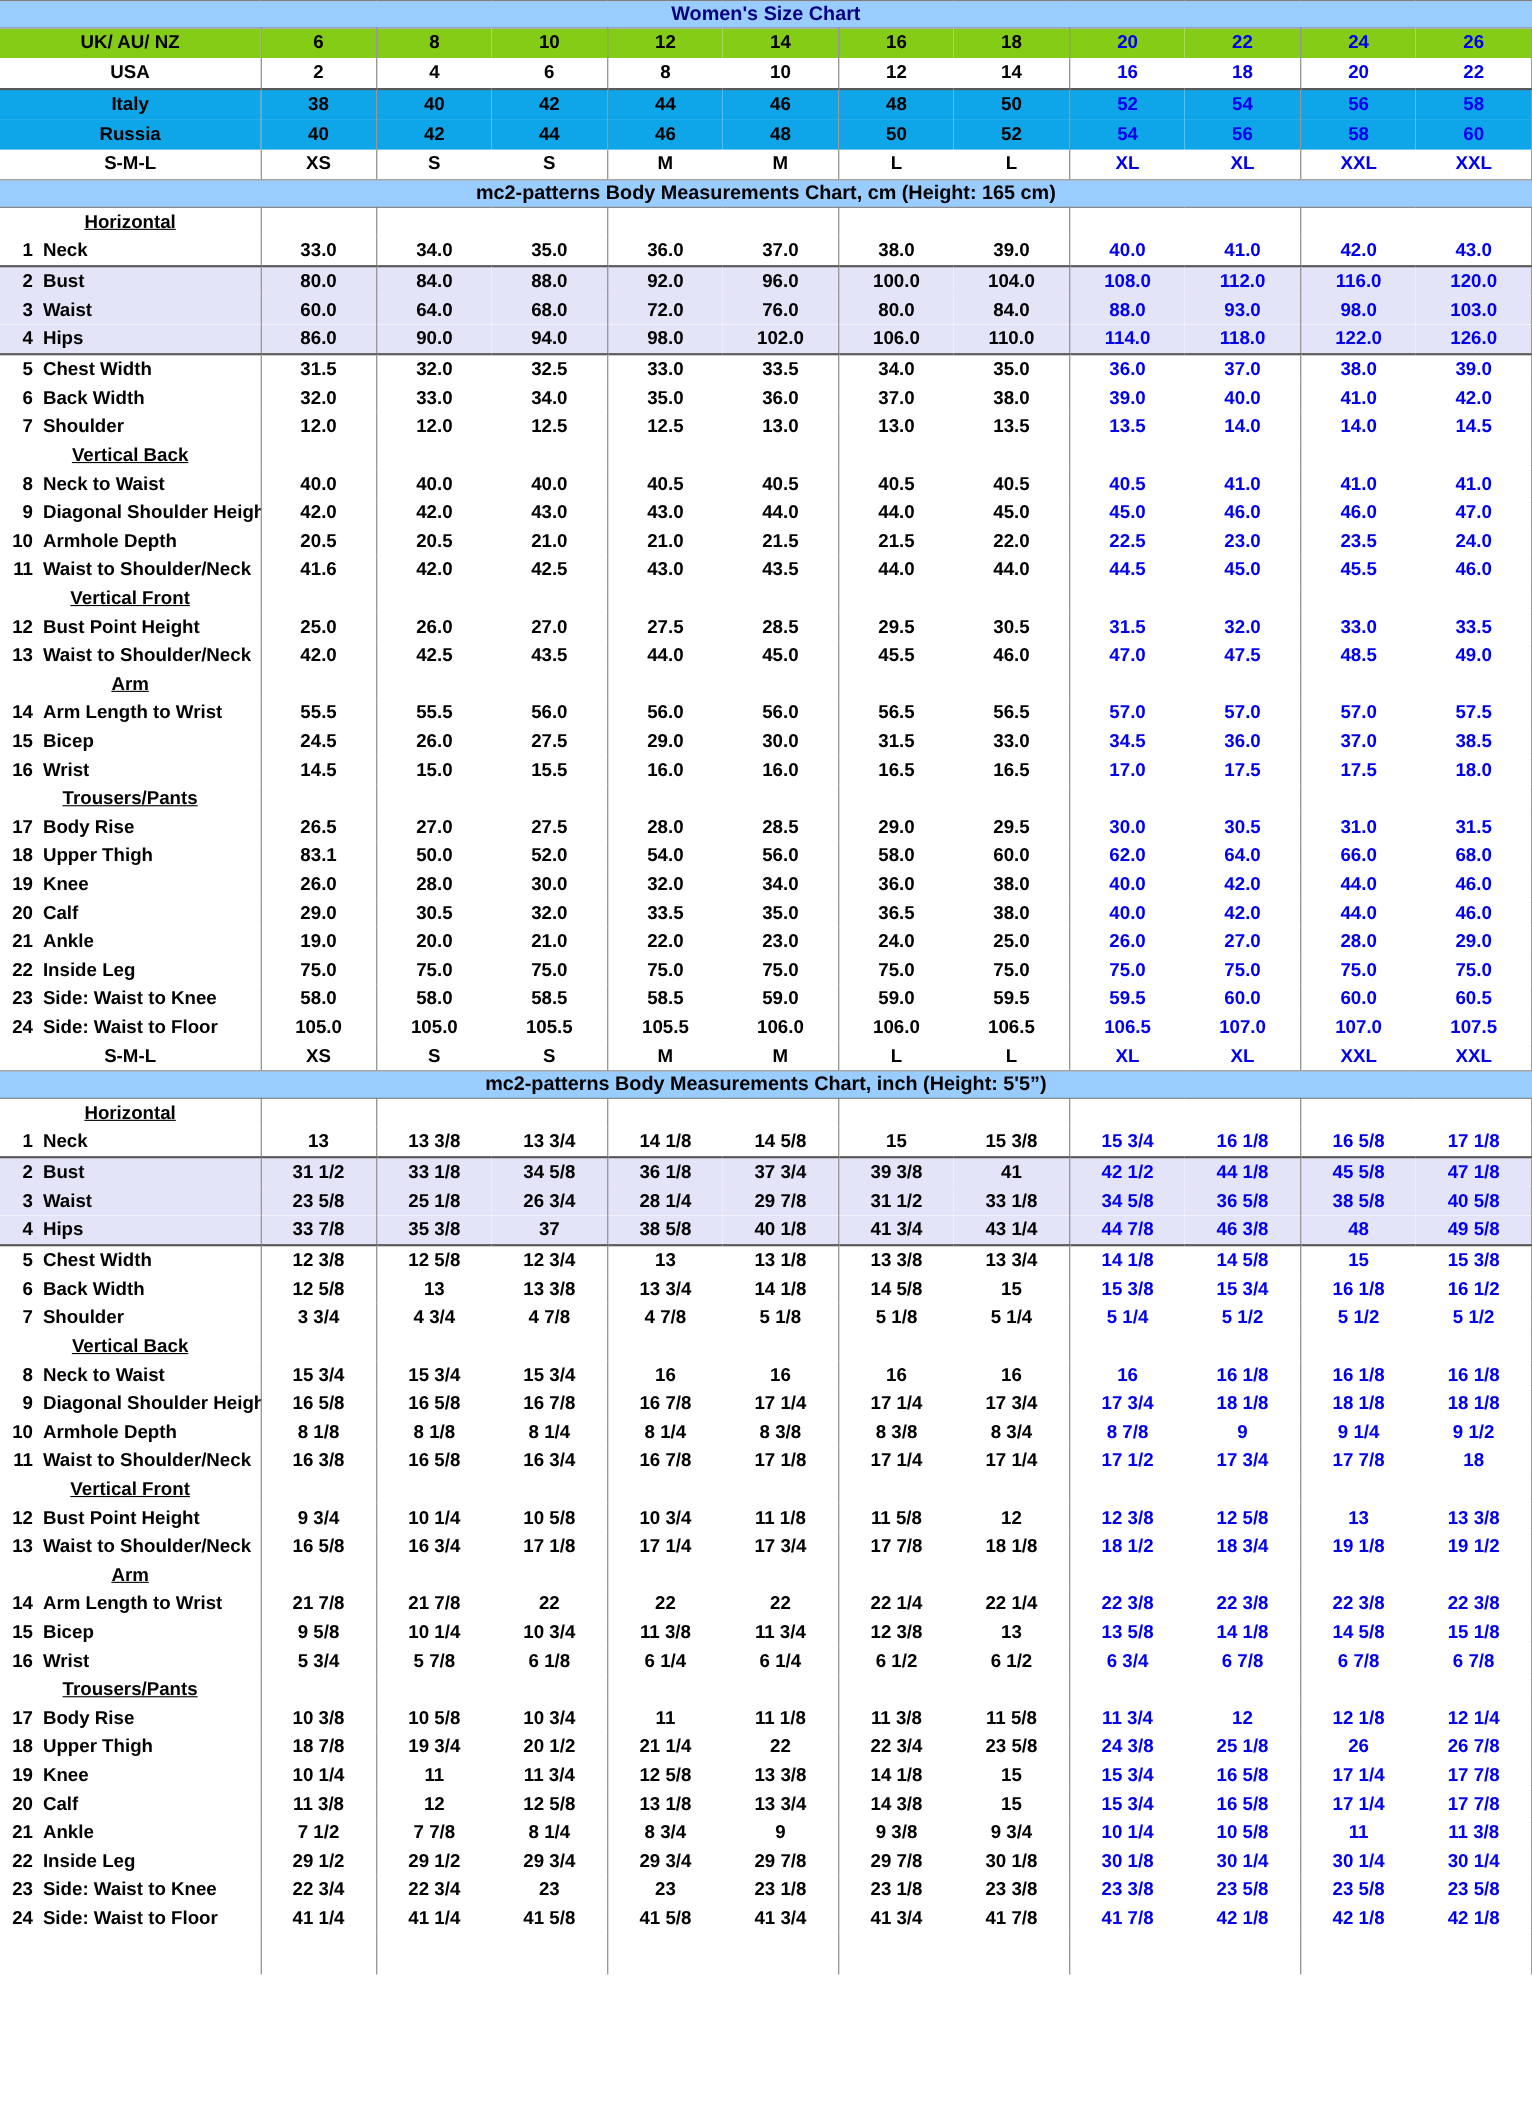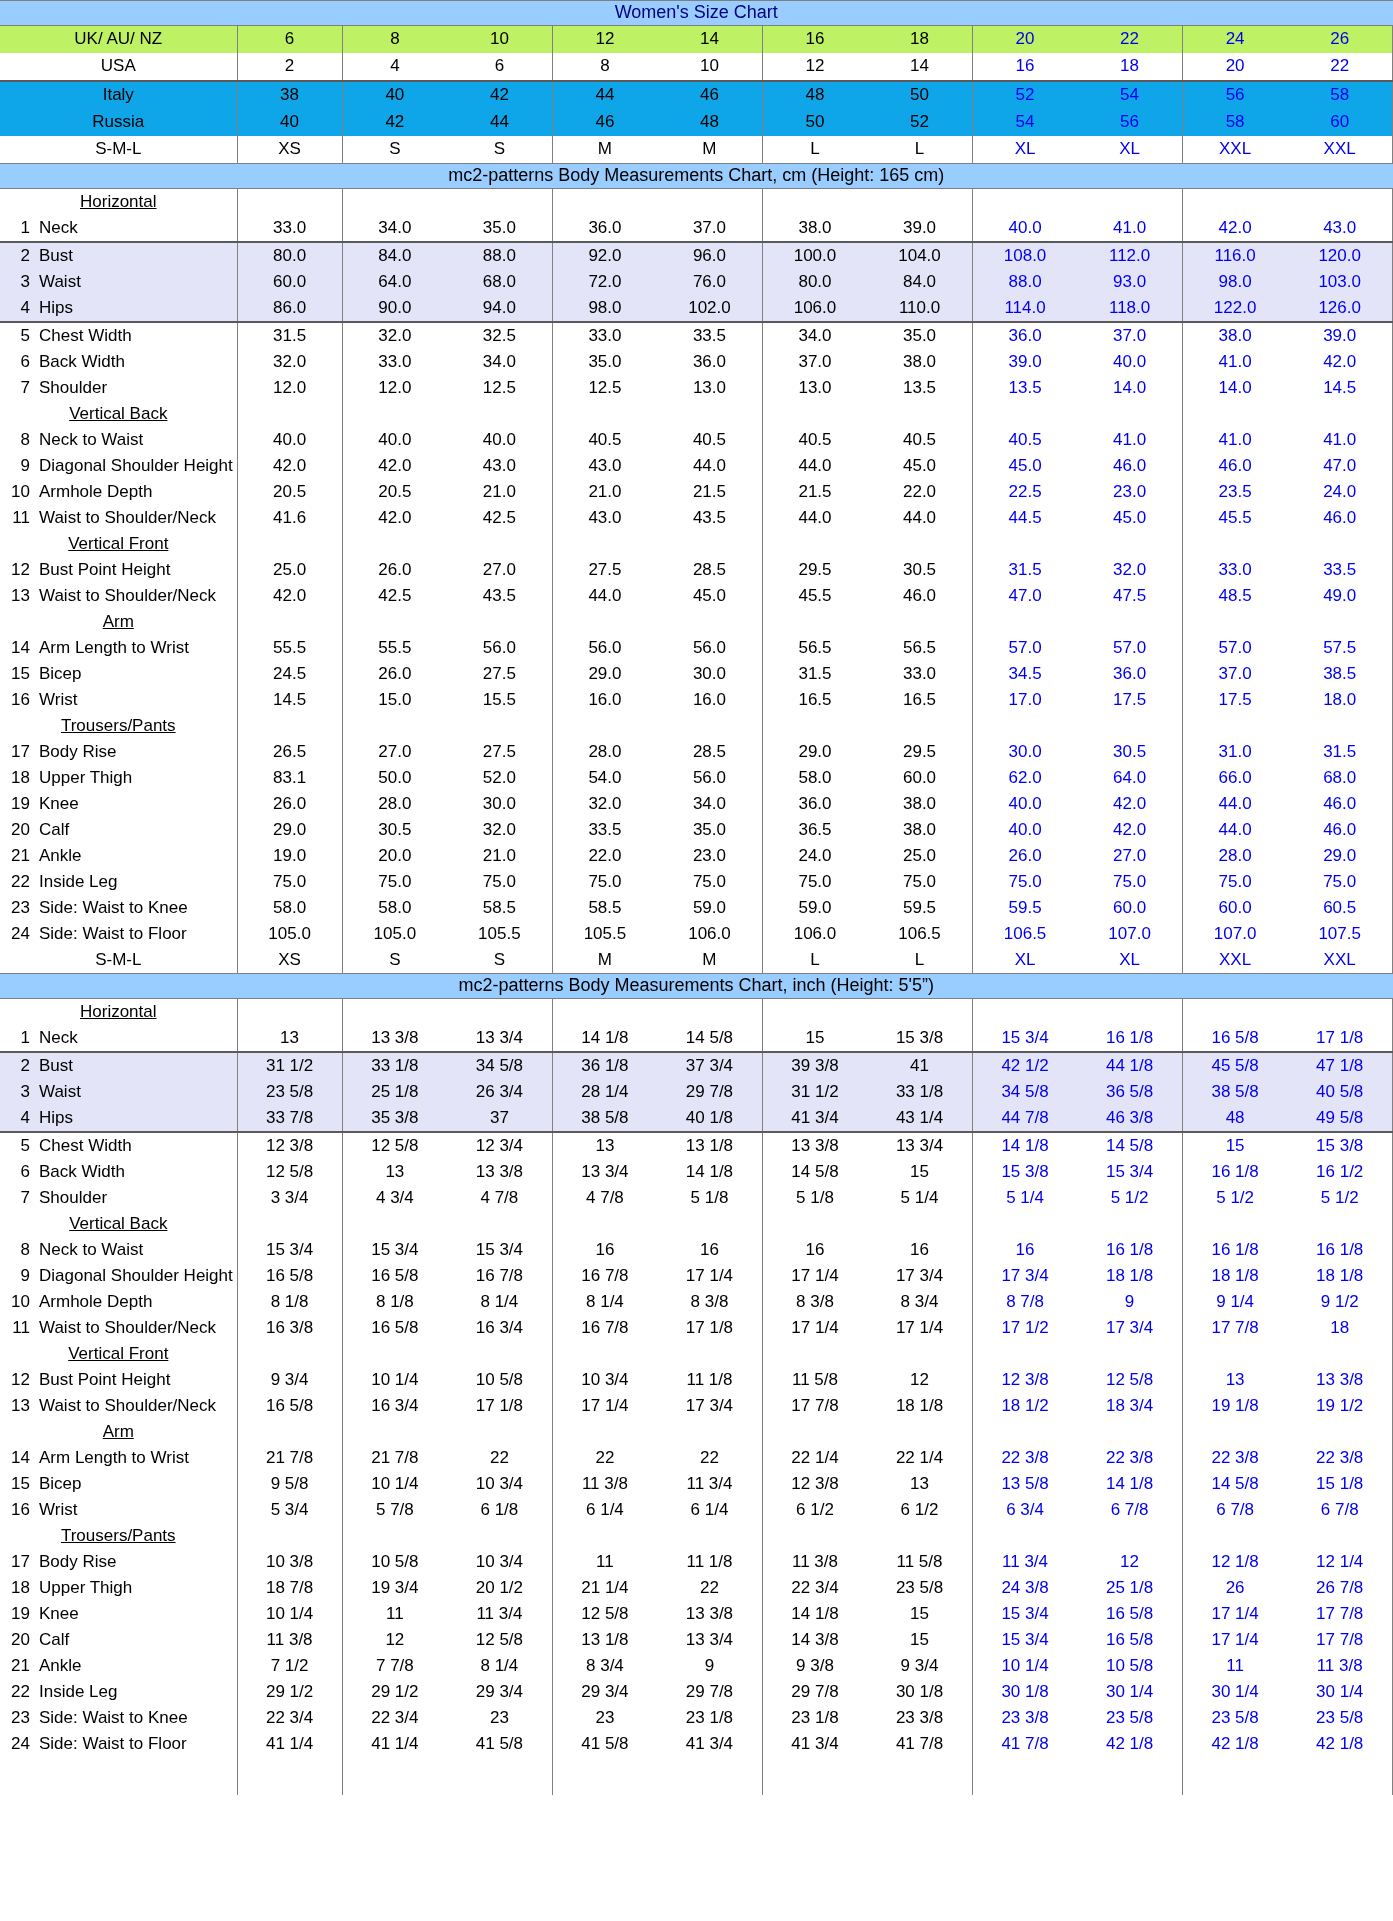--- a/index.html
+++ b/index.html
@@ -1,29 +1,29 @@
 <!DOCTYPE html>
 <html><head>
 <meta charset="utf-8">
 <style>
   html,body{margin:0;padding:0;background:#ffffff;}
   .page{width:1393px;min-height:1921px;background:#ffffff;}
   table{border-collapse:collapse;table-layout:fixed;width:1393px;
-        font-family:"Liberation Sans",sans-serif;font-weight:normal;color:#000000;}
+        font-family:"Liberation Sans",sans-serif;font-weight:bold;color:#000000;}
   td{height:26px;padding:0;font-size:17px;text-align:center;vertical-align:middle;
      overflow:hidden;white-space:nowrap;line-height:1.1;}
   col.c-lbl{width:237px;}
   col.c-v{width:105px;}
   tr.conv td{height:27px;}
   tr.band td{background:#99CCFF;border-top:1px solid #7f7f7f;border-bottom:1px solid #7f7f7f;
              font-size:18px;height:24px;}
   tr.band.main td{color:#000080;}
   .g-end{border-right:1px solid #808080;}
   tr.hb td{border-bottom:2px solid #5a5a5a;}
-  tr.bg-yellow td{background:#bef264;}
+  tr.bg-yellow td{background:#84cc16;}
   tr.bg-gray td{background:#0ea5e9;}
   tr.lav td{background:#E4E4F8;}
   td.lblcell{text-align:left;padding-left:4px;}
   span.num{display:inline-block;width:26px;text-align:right;margin-right:9px;}
   span.subu{text-decoration:underline;}
   td.blue{color:#0000EE;}
   tr.tail td{height:38px;border-bottom:none;}
 </style>
 </head>
 <body>

